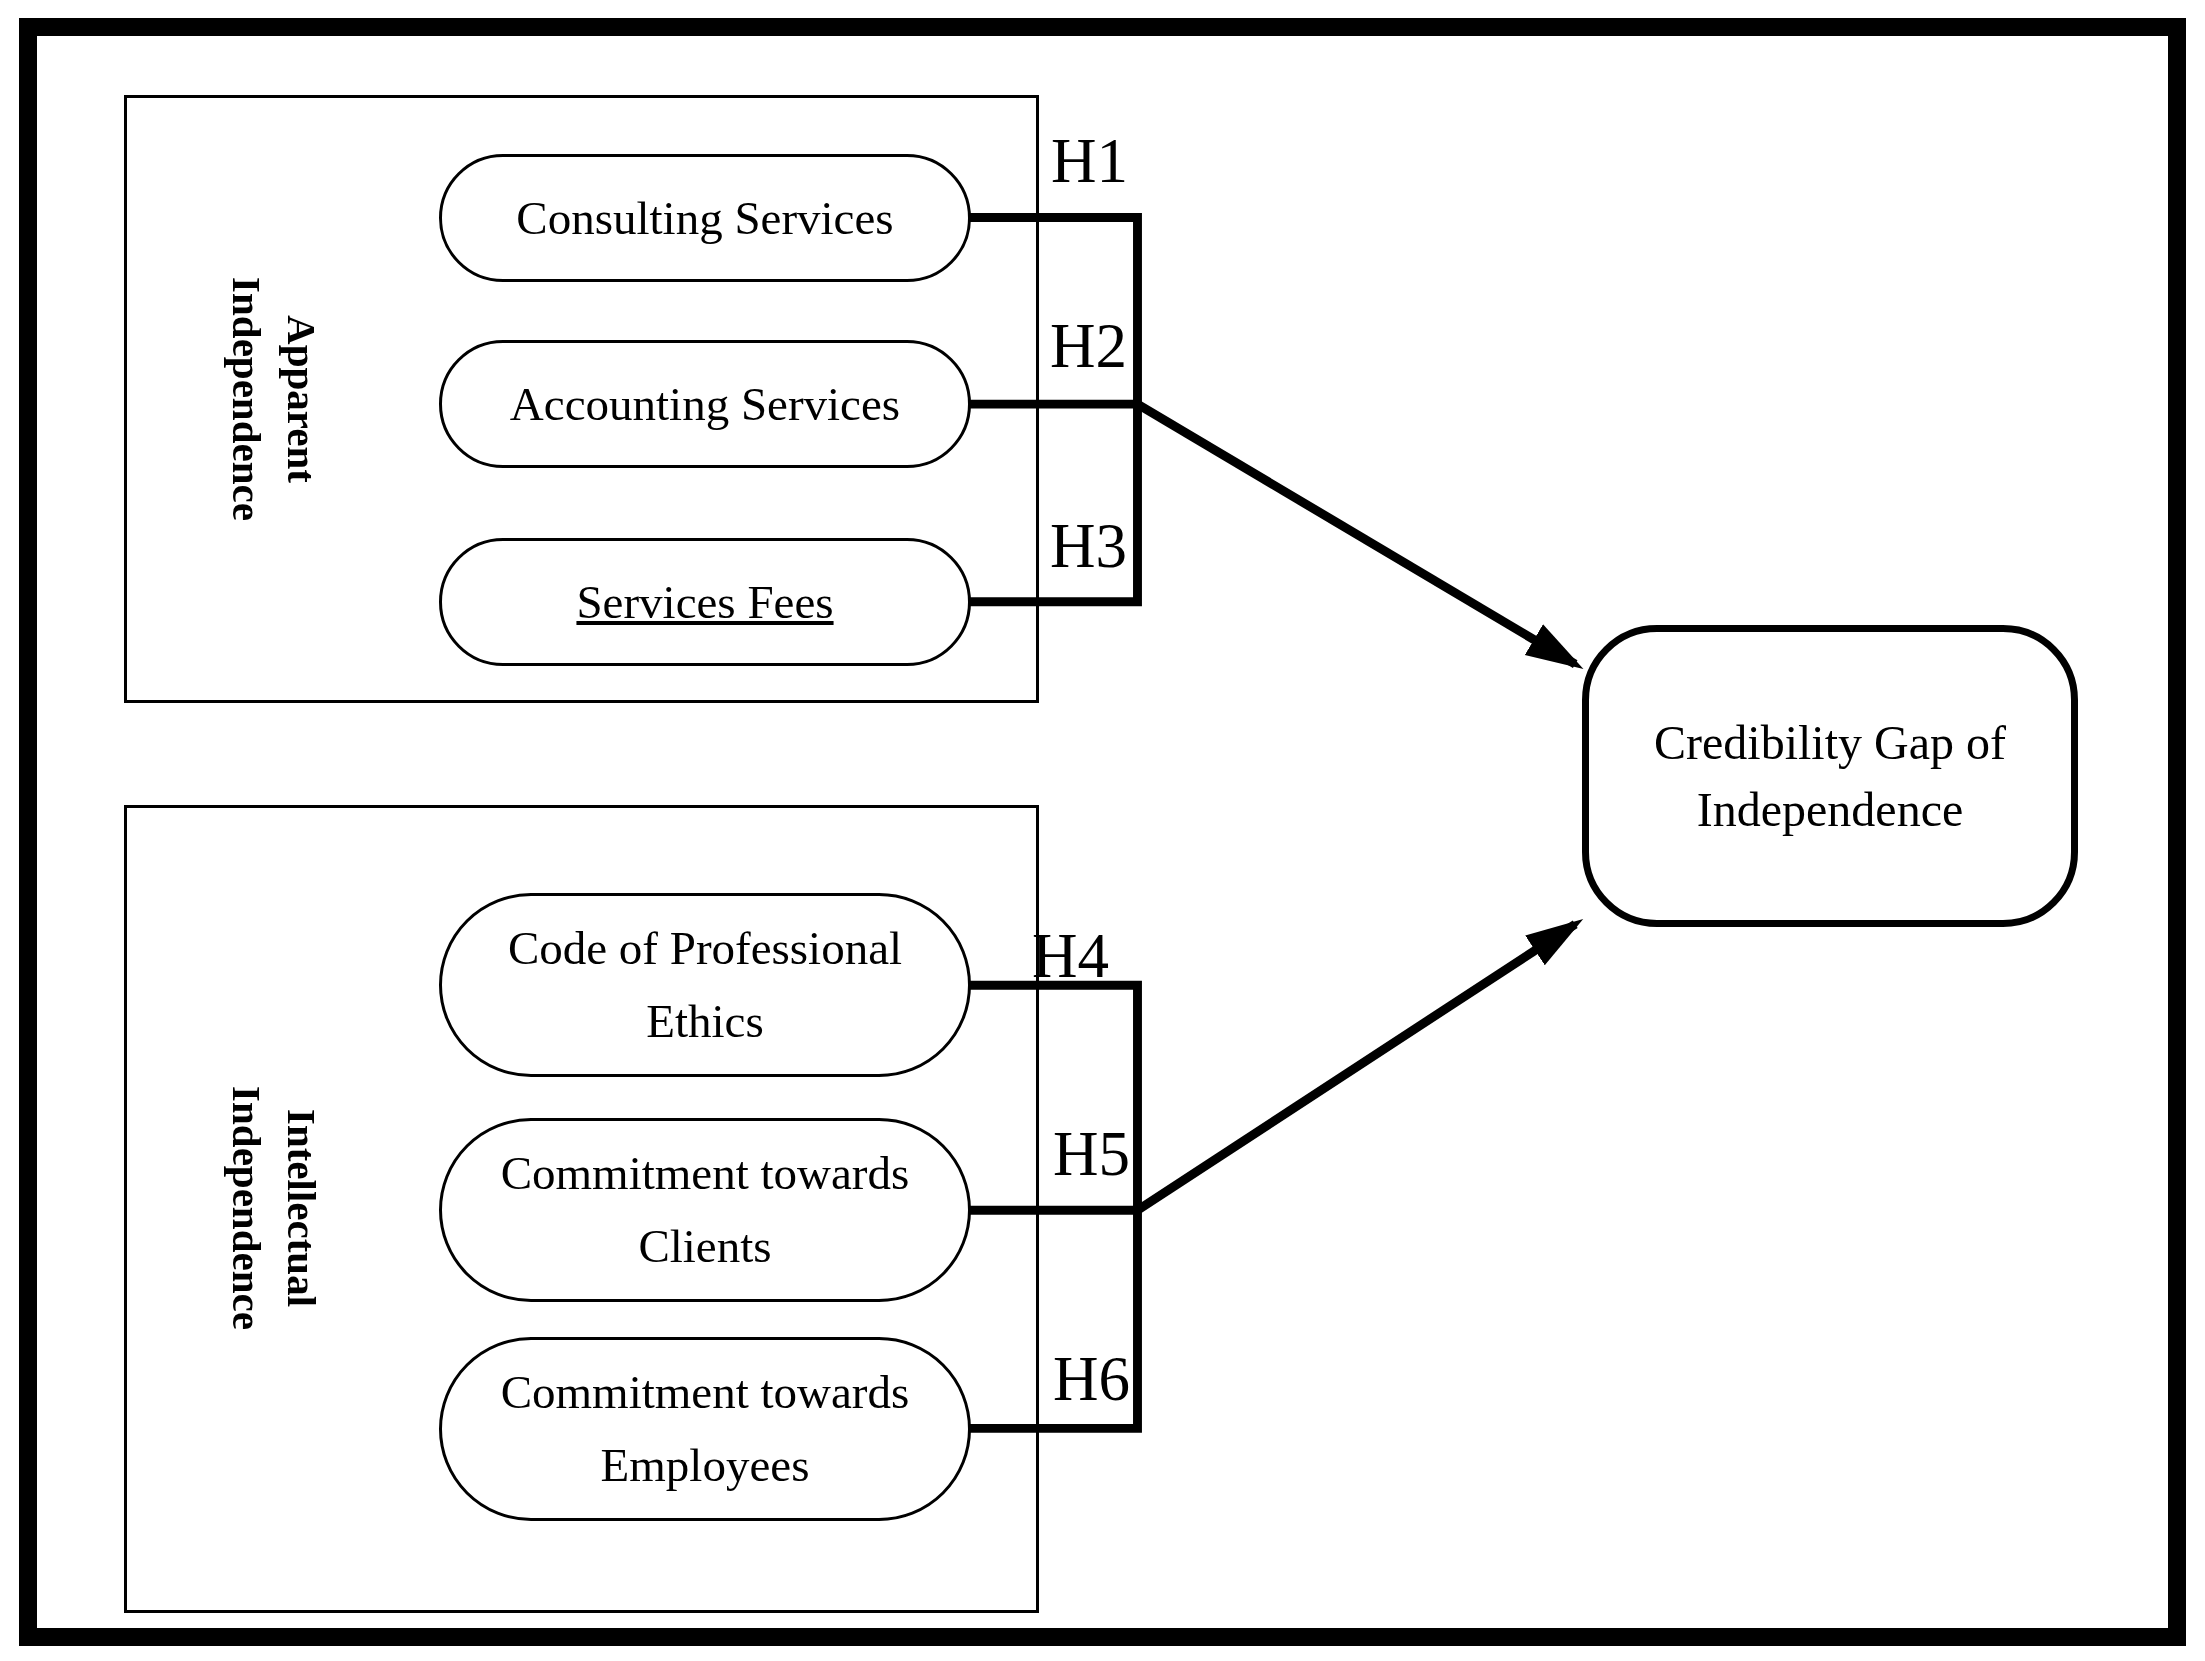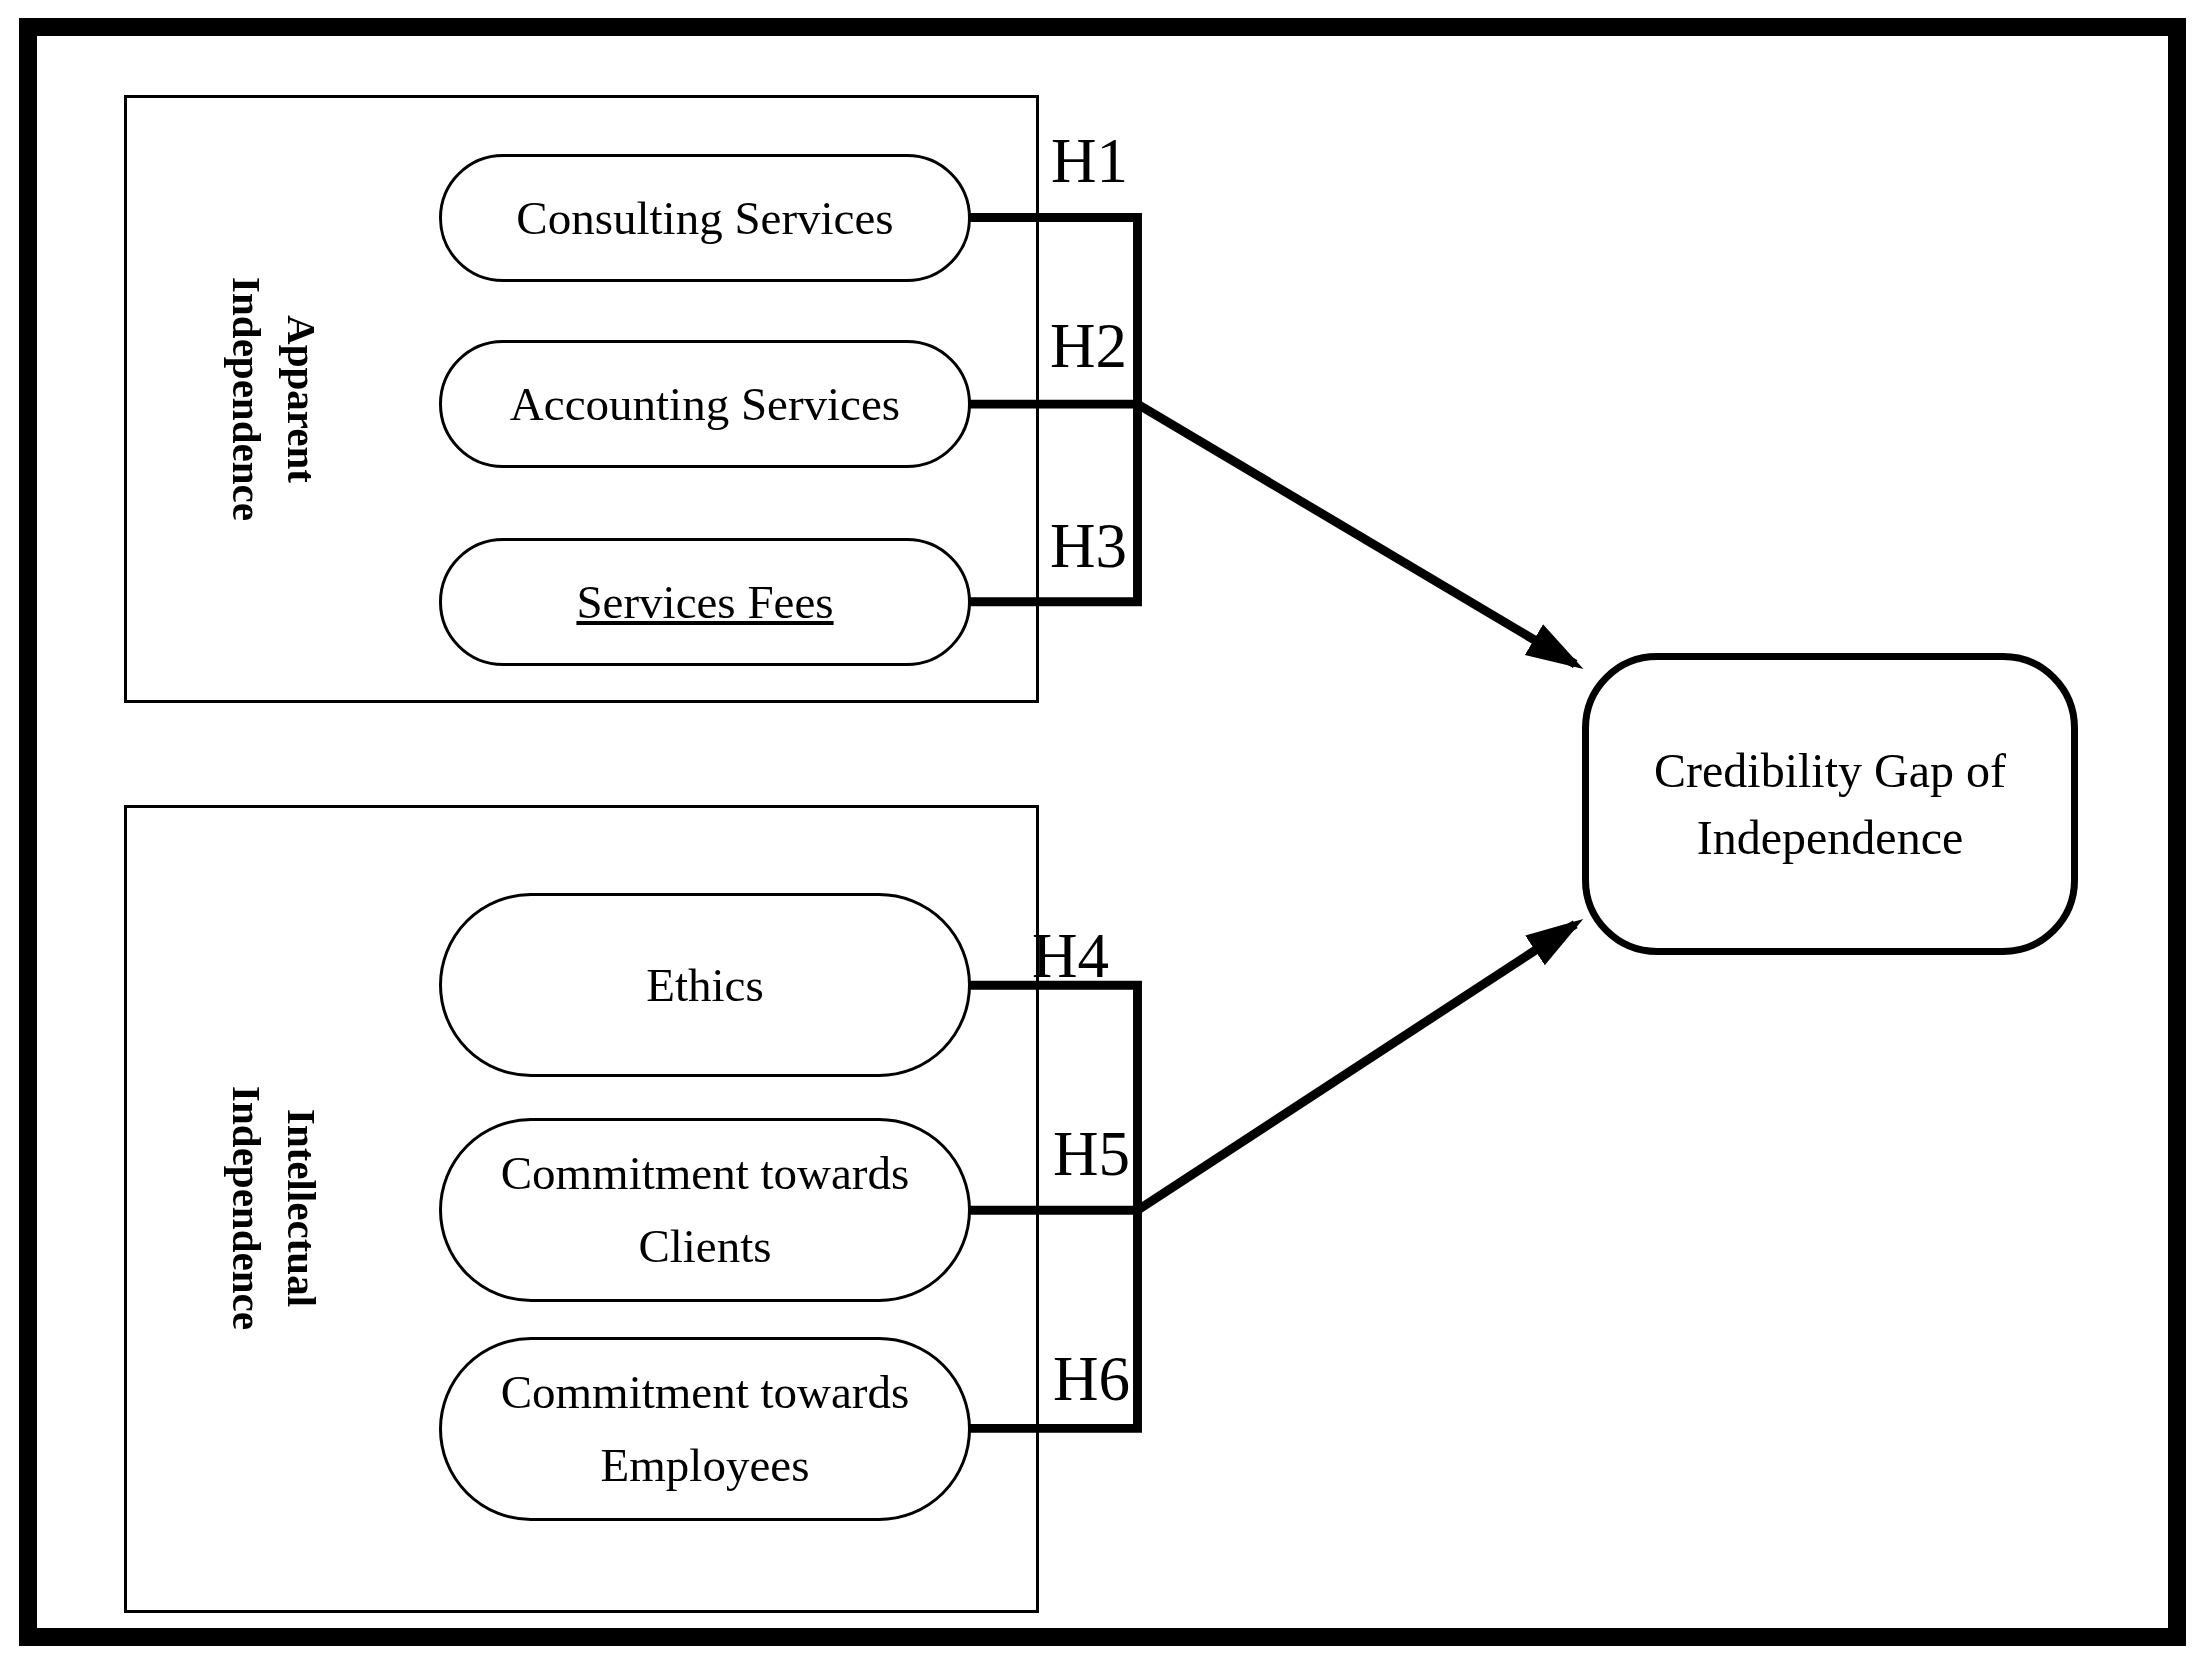--- a/index.html
+++ b/index.html
@@ -46,21 +46,21 @@
   .hlabel.h1 { left:1051px; top:134px; }
   .hlabel.h2 { left:1050px; top:319px; }
   .hlabel.h3 { left:1050px; top:519px; }
   .hlabel.h4 { left:1032px; top:929px; }
   .hlabel.h5 { left:1053px; top:1127px; }
   .hlabel.h6 { left:1053px; top:1352px; }
   .connectors {
     position:absolute; left:0; top:0; width:2205px; height:1661px;
   }
   .outcome {
-    position:absolute; left:1582px; top:653px; width:496px; height:302px;
+    position:absolute; left:1582px; top:625px; width:496px; height:302px;
     border:7.5px solid var(--ink,#000000); border-radius:75px;
     box-sizing:border-box; background:#ffffff;
     display:flex; flex-direction:column; justify-content:center;
     text-align:center; font-size:48px; line-height:67px;
   }
 </style>
 </head>
 <body>
 
 <div class="canvas">
@@ -97,20 +97,21 @@
     <div>Consulting Services</div>
   </div>
   <div class="pill p2">
     <div>Accounting Services</div>
   </div>
   <div class="pill p3">
     <div>Services Fees</div>
   </div>
 
   <div class="pill p4">
+    <div>Code of Professional</div>
     <div>Ethics</div>
   </div>
   <div class="pill p5">
     <div>Commitment towards</div>
     <div>Clients</div>
   </div>
   <div class="pill p6">
     <div>Commitment towards</div>
     <div>Employees</div>
   </div>

